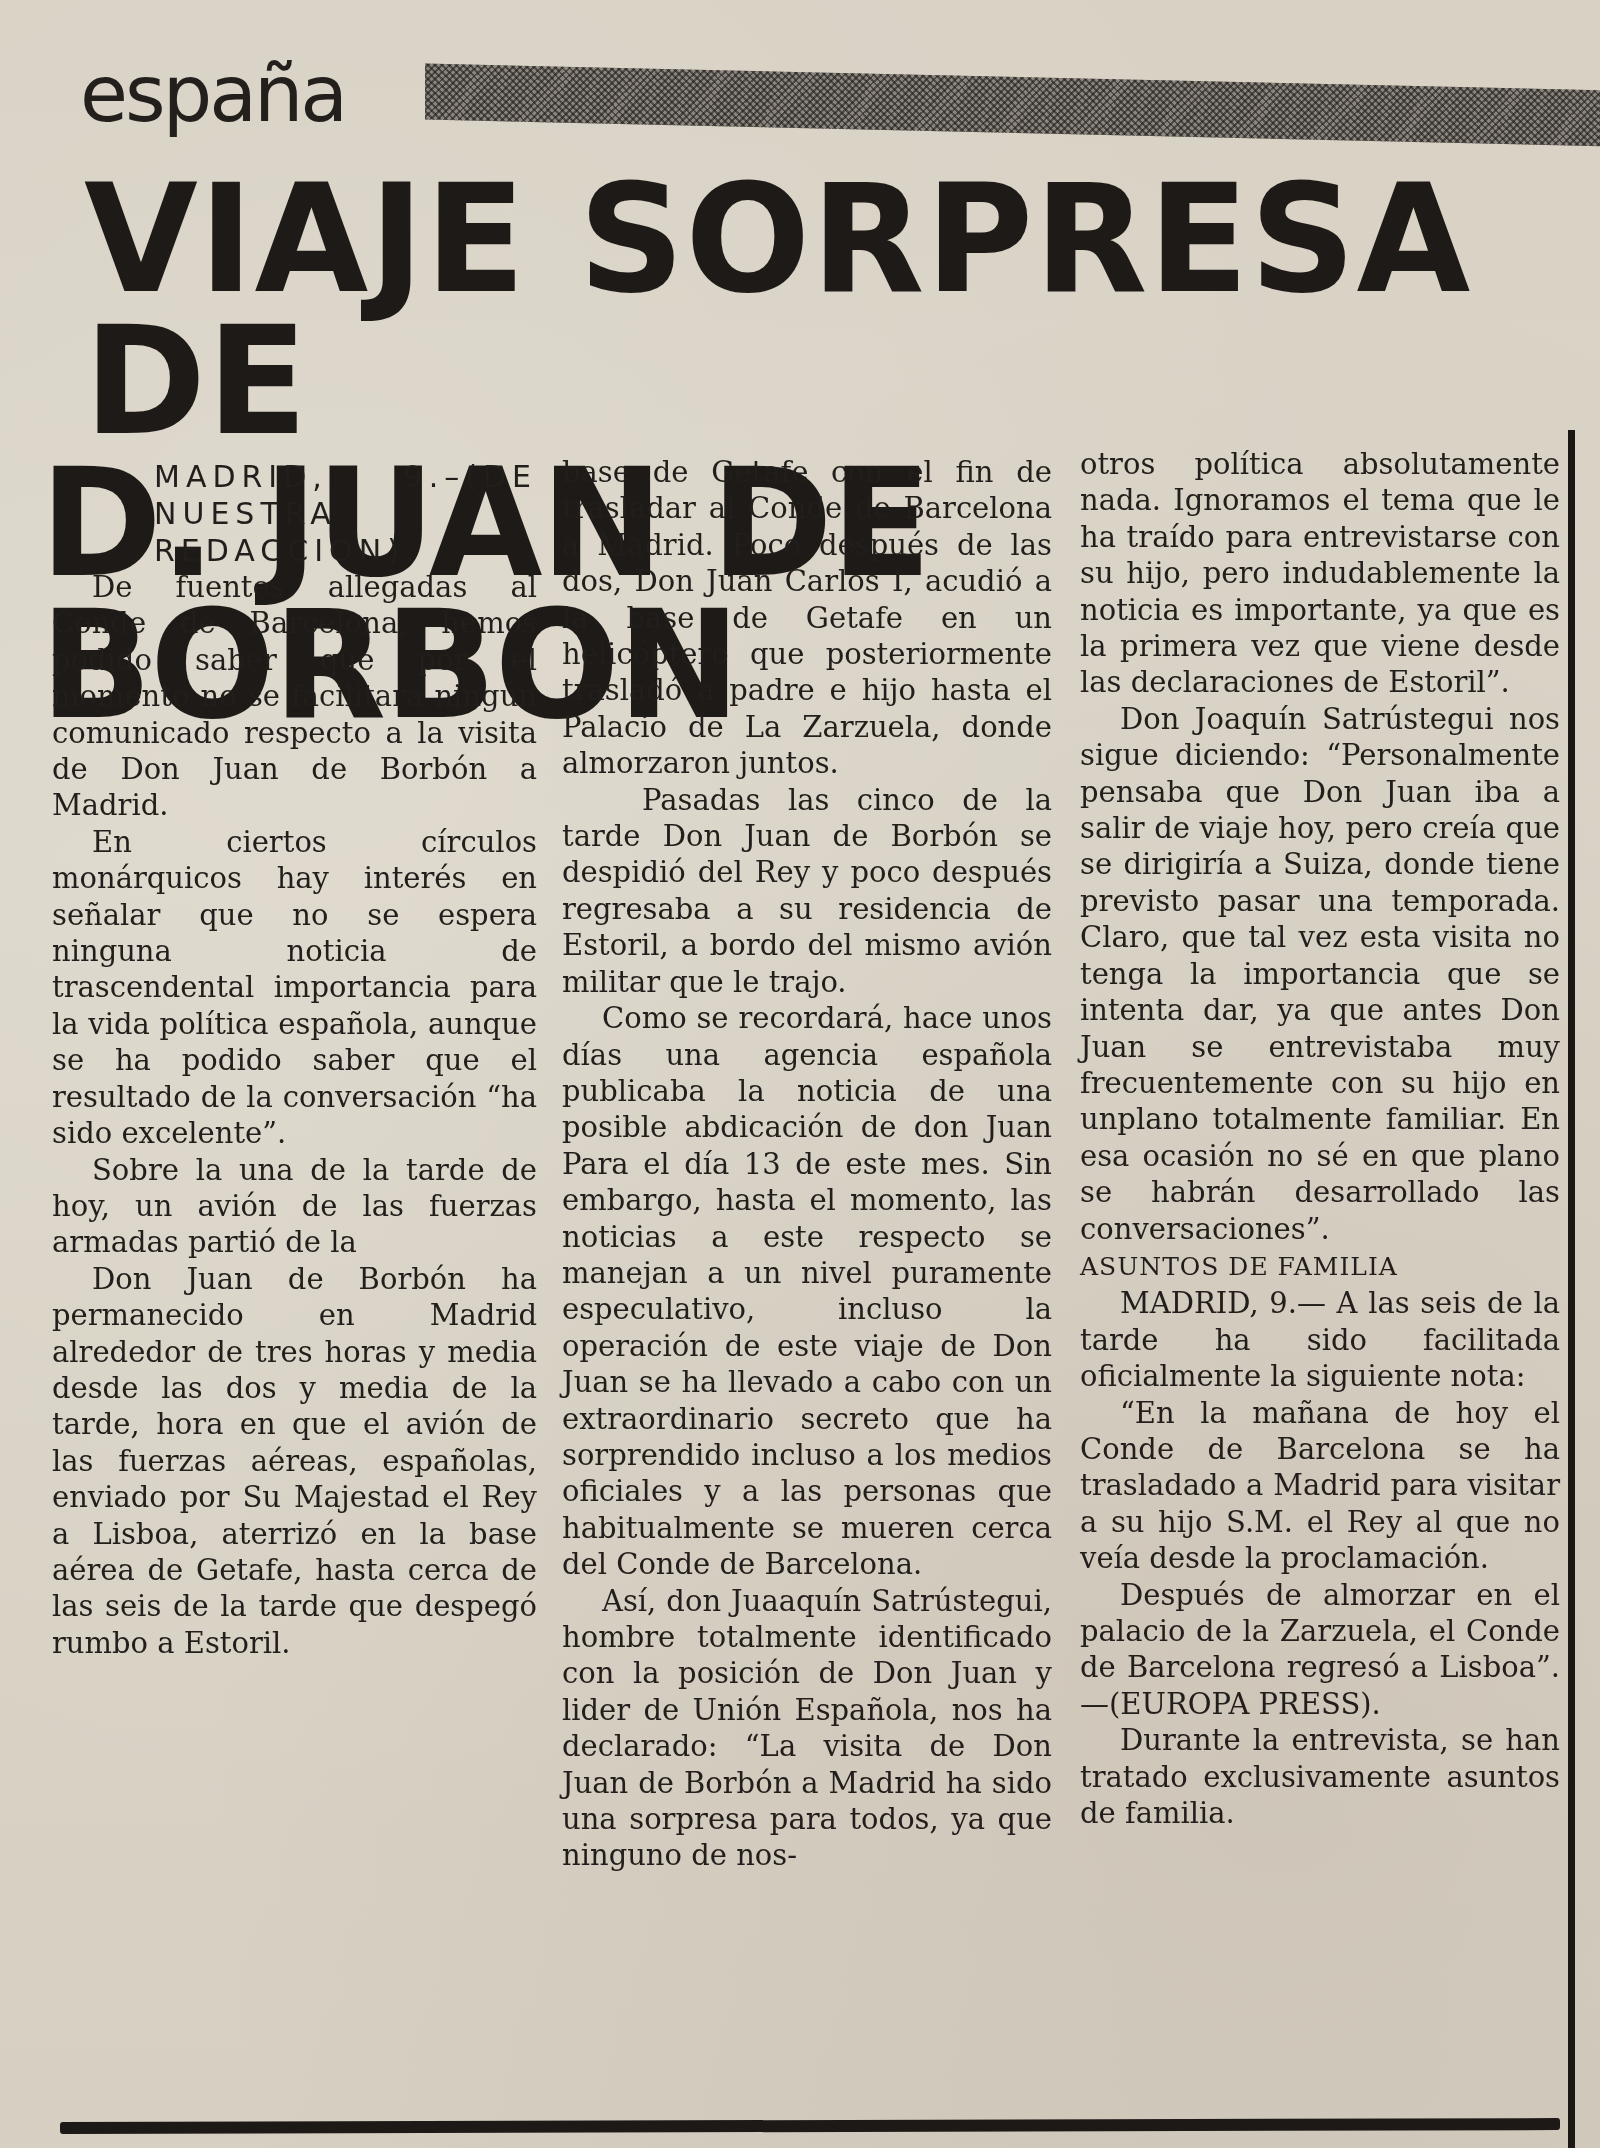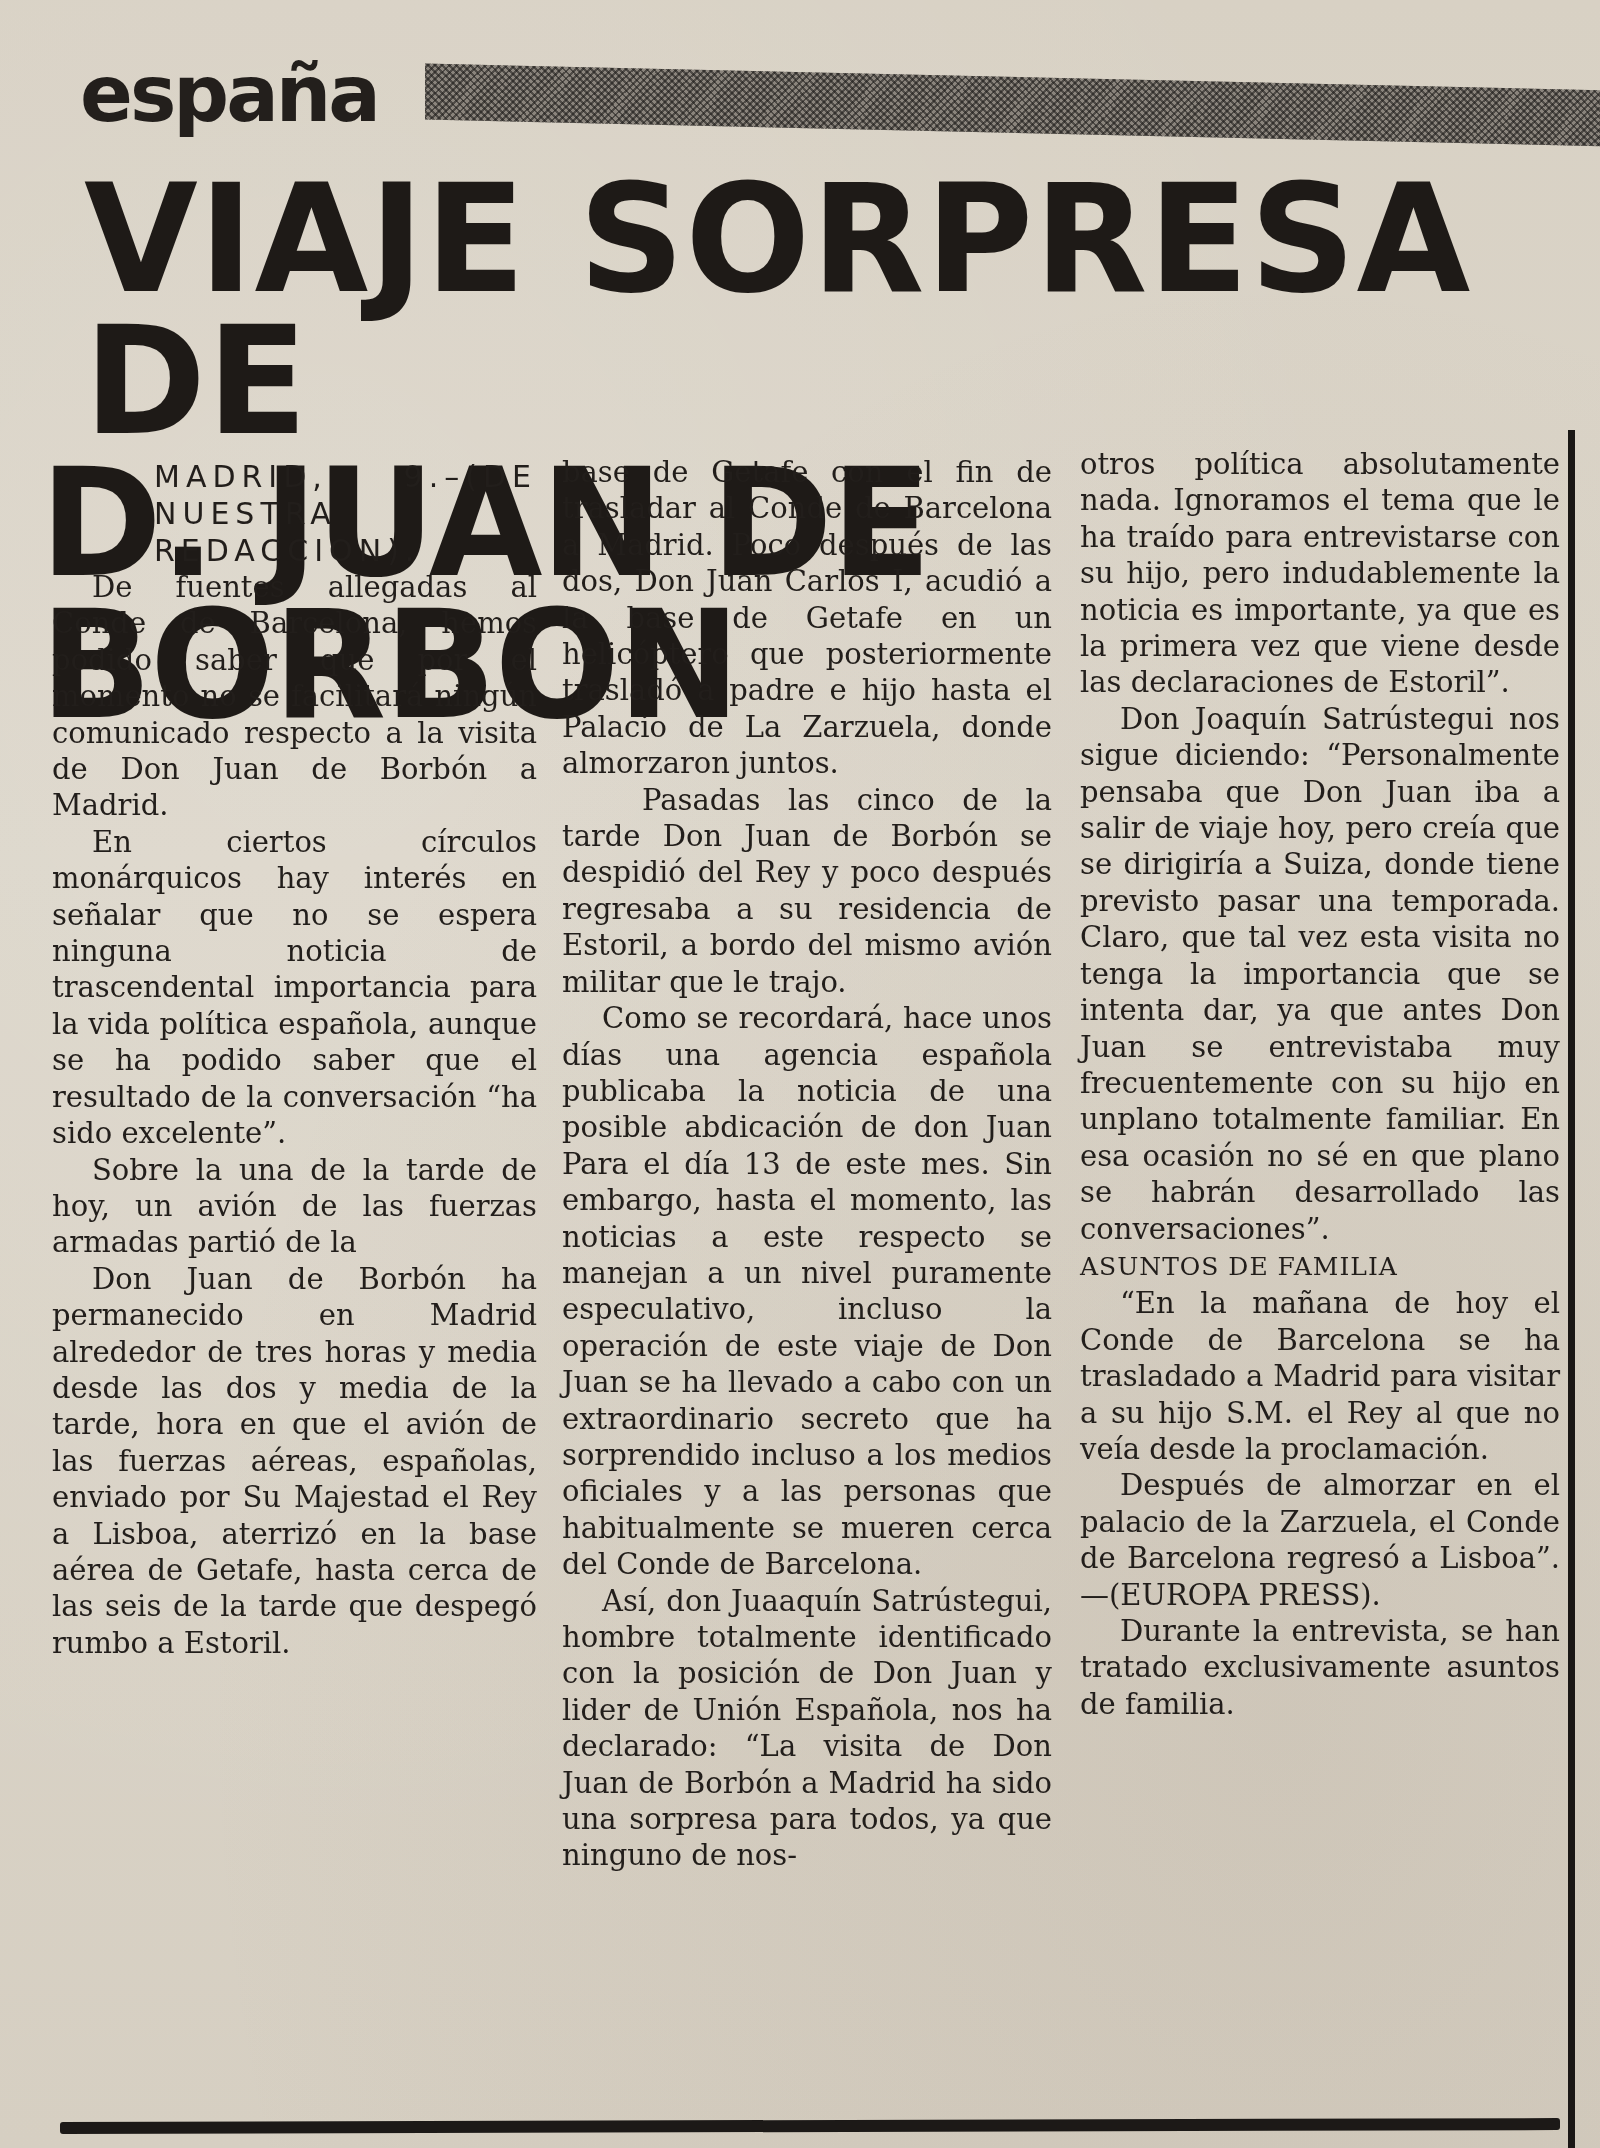--- a/index.html
+++ b/index.html
@@ -28,21 +28,21 @@
       left: 80px;
       top: 55px;
       width: 1520px;
       height: 100px;
     }
     .section-label {
       position: absolute;
       left: 0;
       top: 0;
       font-family: "DejaVu Sans", sans-serif;
-      font-weight: bold;
+      font-weight: normal;
       font-size: 78px;
       letter-spacing: -3px;
       line-height: 1;
       color: #231f1c;
     }
     .section-rule {
       position: absolute;
       left: 345px;
       top: 22px;
       width: 1180px;
@@ -159,20 +159,21 @@
       <p class="noindent">base de Getafe con el fin de trasladar al Conde de Barcelona a Madrid. Poco después de las dos, Don Juan Carlos I, acudió a la base de Getafe en un helicóptero que posteriormente trasladó a padre e hijo hasta el Palacio de La Zarzuela, donde almorzaron juntos.</p>
       <p class="bigindent">Pasadas las cinco de la tarde Don Juan de Borbón se despidió del Rey y poco después regresaba a su residencia de Estoril, a bordo del mismo avión militar que le trajo.</p>
       <p>Como se recordará, hace unos días una agencia española publicaba la noticia de una posible abdicación de don Juan Para el día 13 de este mes. Sin embargo, hasta el momento, las noticias a este respecto se manejan a un nivel puramente especulativo, incluso la operación de este viaje de Don Juan se ha llevado a cabo con un extraordinario secreto que ha sorprendido incluso a los medios oficiales y a las personas que habitualmente se mueren cerca del Conde de Barcelona.</p>
       <p>Así, don Juaaquín Satrústegui, hombre totalmente identificado con la posición de Don Juan y lider de Unión Española, nos ha declarado: “La visita de Don Juan de Borbón a Madrid ha sido una sorpresa para todos, ya que ninguno de nos-</p>
     </div>
 
     <div class="col col-3">
       <p class="noindent">otros política absolutamente nada. Ignoramos el tema que le ha traído para entrevistarse con su hijo, pero indudablemente la noticia es importante, ya que es la primera vez que viene desde las declaraciones de Estoril”.</p>
       <p>Don Joaquín Satrústegui nos sigue diciendo: “Personalmente pensaba que Don Juan iba a salir de viaje hoy, pero creía que se dirigiría a Suiza, donde tiene previsto pasar una temporada. Claro, que tal vez esta visita no tenga la importancia que se intenta dar, ya que antes Don Juan se entrevistaba muy frecuentemente con su hijo en unplano totalmente familiar. En esa ocasión no sé en que plano se habrán desarrollado las conversaciones”.</p>
       <p class="subhead">ASUNTOS DE FAMILIA</p>
+      <p>MADRID, 9.— A las seis de la tarde ha sido facilitada oficialmente la siguiente nota:</p>
       <p>“En la mañana de hoy el Conde de Barcelona se ha trasladado a Madrid para visitar a su hijo S.M. el Rey al que no veía desde la proclamación.</p>
       <p>Después de almorzar en el palacio de la Zarzuela, el Conde de Barcelona regresó a Lisboa”.—(EUROPA PRESS).</p>
       <p>Durante la entrevista, se han tratado exclusivamente asuntos de familia.</p>
     </div>
 
   </div>
 
   <div class="right-border"></div>
   <div class="bottom-rule"></div>
 </div>

